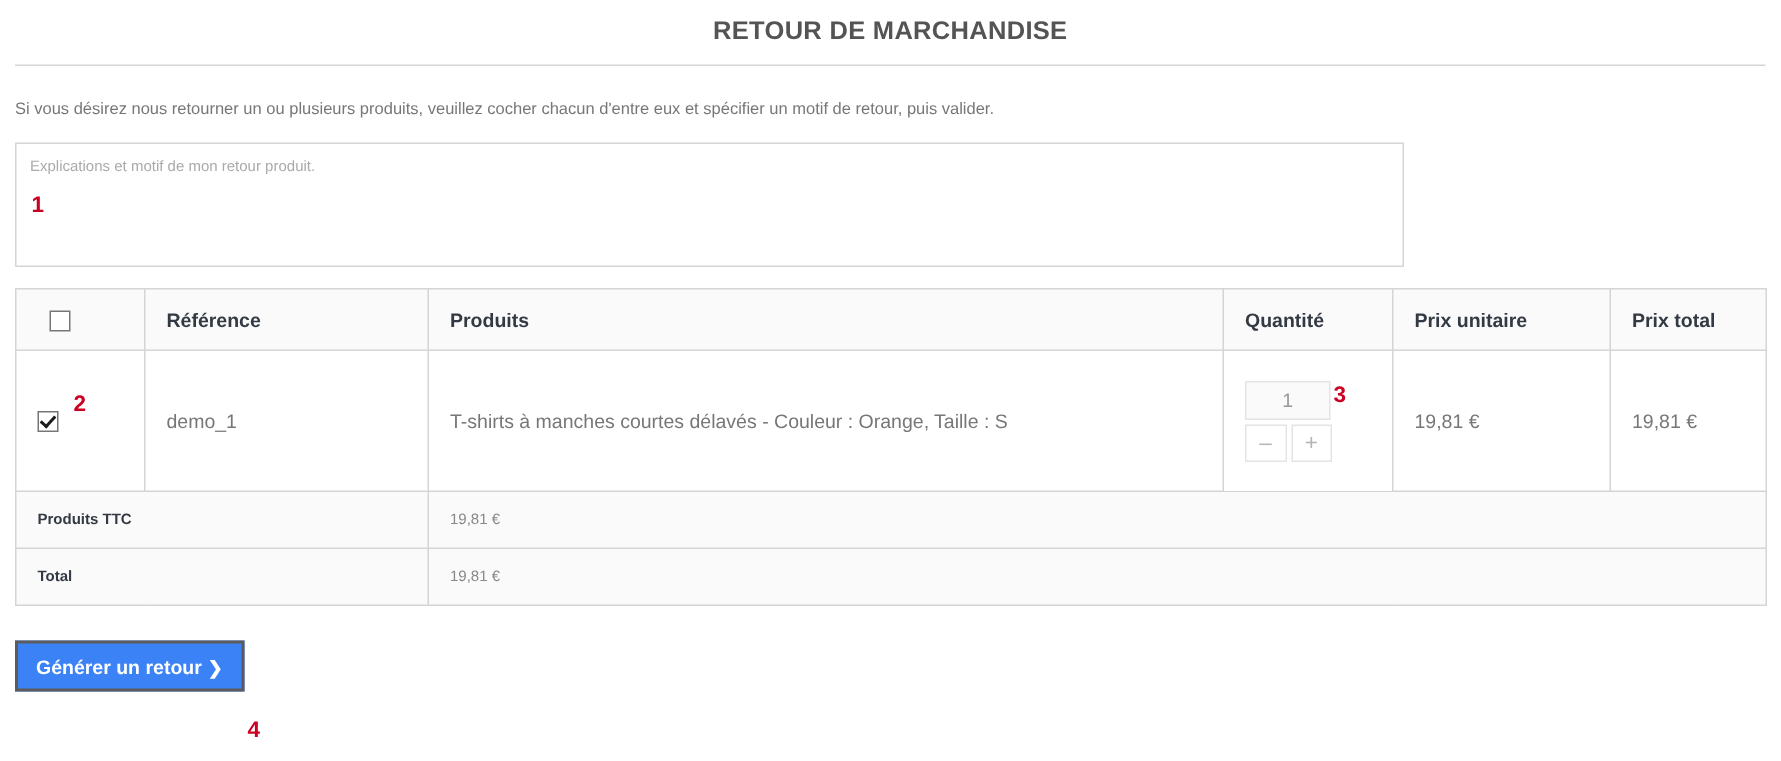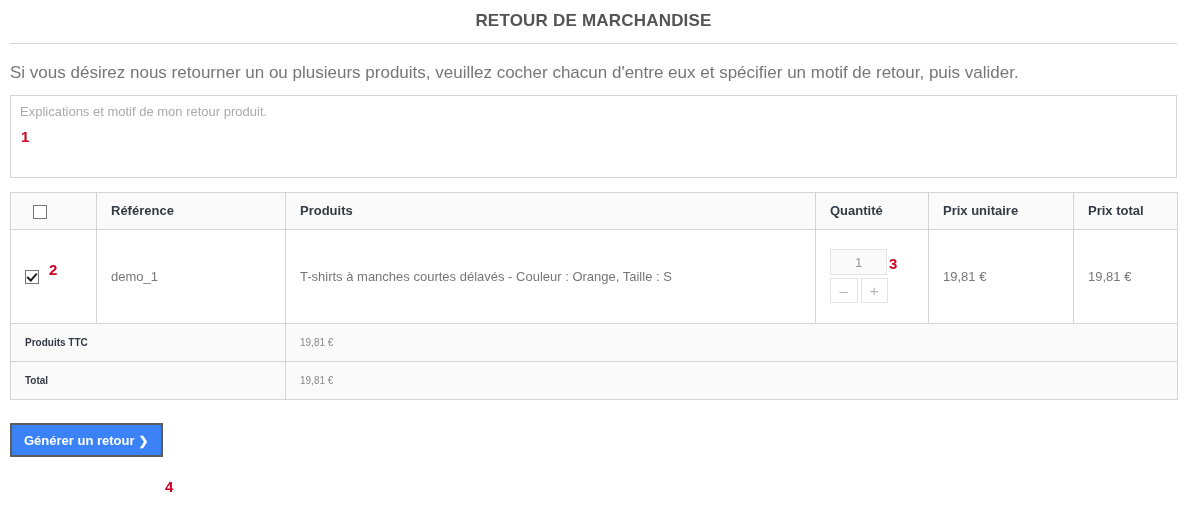--- a/index.html
+++ b/index.html
@@ -34,40 +34,40 @@
   }
   .title-rule {
     height: 1px;
     background: #d6d4d4;
     margin: 9px 0 0 0;
   }
 
   
   .intro-text {
     color: #777777;
-    font-size: 17px;
+    font-size: 11px;
     line-height: 18px;
     padding: 20px 0 10px 0;
     margin: 0;
   }
 
   
   .textarea-wrap {
     position: relative;
     margin-top: 3px;
   }
   textarea.return-textarea {
     display: block;
-    width: 1167px;
+    width: 926px;
     height: 83px;
     border: 1px solid #d6d4d4;
     background: #ffffff;
     color: #777777;
     font-family: "Liberation Sans", sans-serif;
-    font-size: 13px;
+    font-size: 10px;
     line-height: 17px;
     padding: 7px 9px;
     resize: none;
     outline: none;
   }
   textarea.return-textarea::placeholder { color: #aaaaaa; }
 
   
   .annot {
     color: #cc0022;
@@ -94,22 +94,22 @@
   table.return-table td {
     border: 1px solid #d6d4d4;
     text-align: left;
     vertical-align: middle;
   }
   table.return-table thead th {
     background: #fafafa;
     color: #333a44;
     font-size: 13px;
     font-weight: bold;
-    height: 27px;
-    padding: 10px 14px;
+    height: 41px;
+    padding: 0 14px;
   }
   .col-check   { width: 86px; }
   .col-ref     { width: 189px; }
   .col-product { width: 530px; }
   .col-qty     { width: 113px; }
   .col-unit    { width: 145px; }
   .col-total   { width: 104px; }
 
   th.th-check { padding-left: 22px !important; }
 

